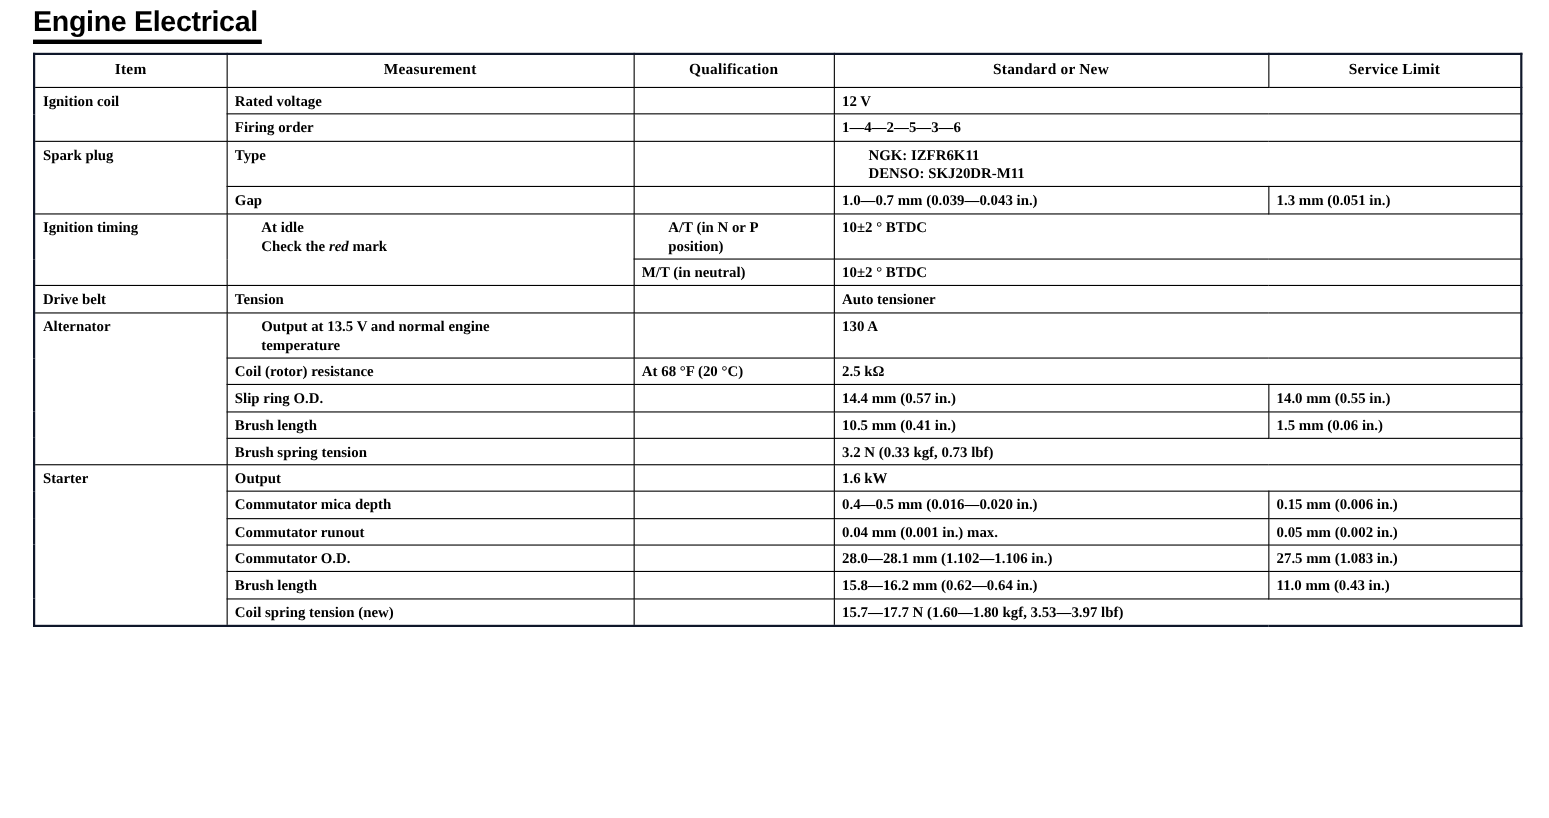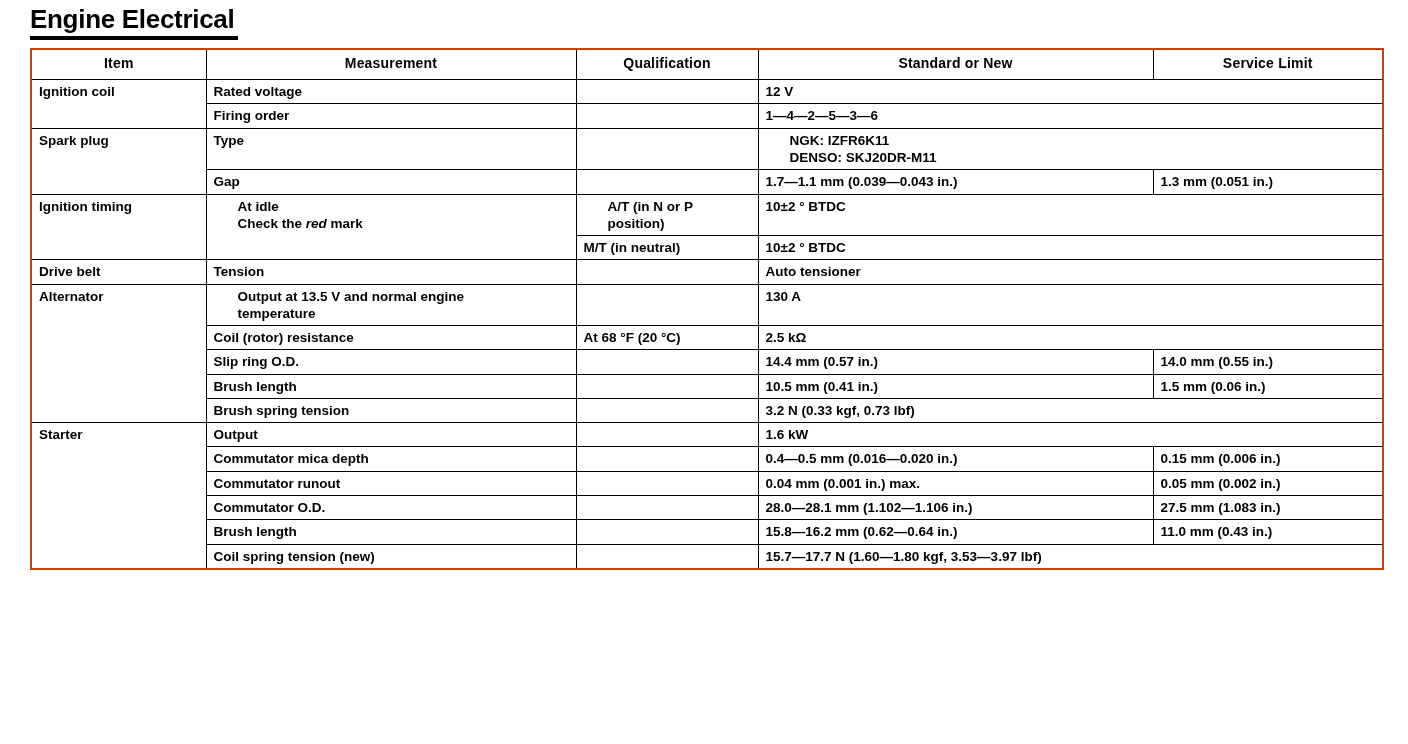--- a/index.html
+++ b/index.html
@@ -33,23 +33,24 @@
     padding-right: 4px;
   }
   .title-wrap {
     display: block;
     margin-bottom: 6px;
   }
   table.spec {
     border-collapse: collapse;
     table-layout: fixed;
     width: 1352px;
-    border: 2px solid #c2410c;
+    border: 2px solid #0f172a;
     font-size: 13.5px;
     font-weight: bold;
+    font-family: Liberation Serif, serif;
   }
   table.spec col.c-item { width: 175px; }
   table.spec col.c-meas { width: 370px; }
   table.spec col.c-qual { width: 182px; }
   table.spec col.c-std  { width: 395px; }
   table.spec col.c-serv { width: 230px; }
 
   table.spec th, table.spec td {
     border: 1.5px solid #000;
     padding: 3px 7px;
@@ -123,21 +124,21 @@
         <td class="cell-qual empty"></td>
         <td class="cell-std" colspan="2">
           <span class="sub">NGK: IZFR6K11</span>
           <span class="sub">DENSO: SKJ20DR-M11</span>
         </td>
       </tr>
 
       <tr>
         <td class="cell-meas">Gap</td>
         <td class="cell-qual empty"></td>
-        <td class="cell-std">1.7—1.1 mm (0.039—0.043 in.)</td>
+        <td class="cell-std">1.0—0.7 mm (0.039—0.043 in.)</td>
         <td class="cell-serv">1.3 mm (0.051 in.)</td>
       </tr>
 
       <tr class="row-h-tall">
         <td class="cell-item" rowspan="2">Ignition timing</td>
         <td class="cell-meas" rowspan="2">
           <span class="sub">At idle</span>
           <span class="sub"><span>Check the </span><span class="italic">red</span><span> mark</span></span>
         </td>
         <td class="cell-qual">

